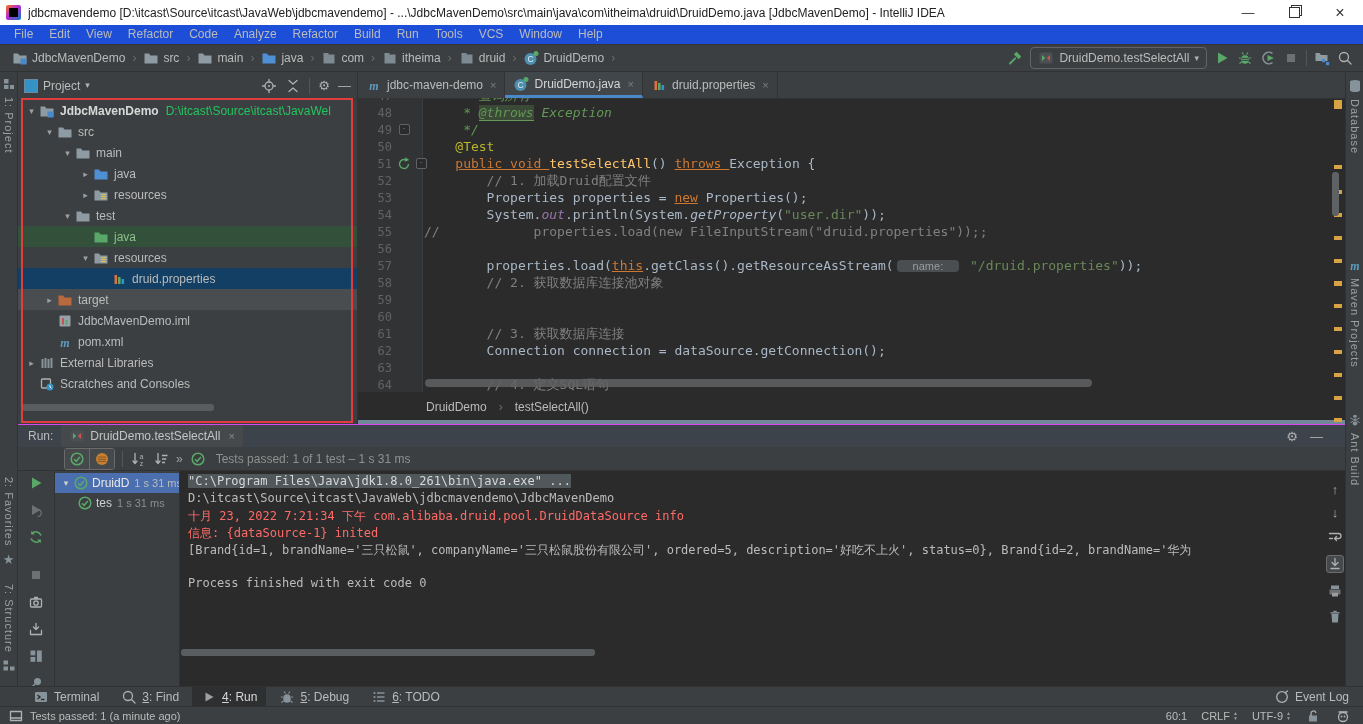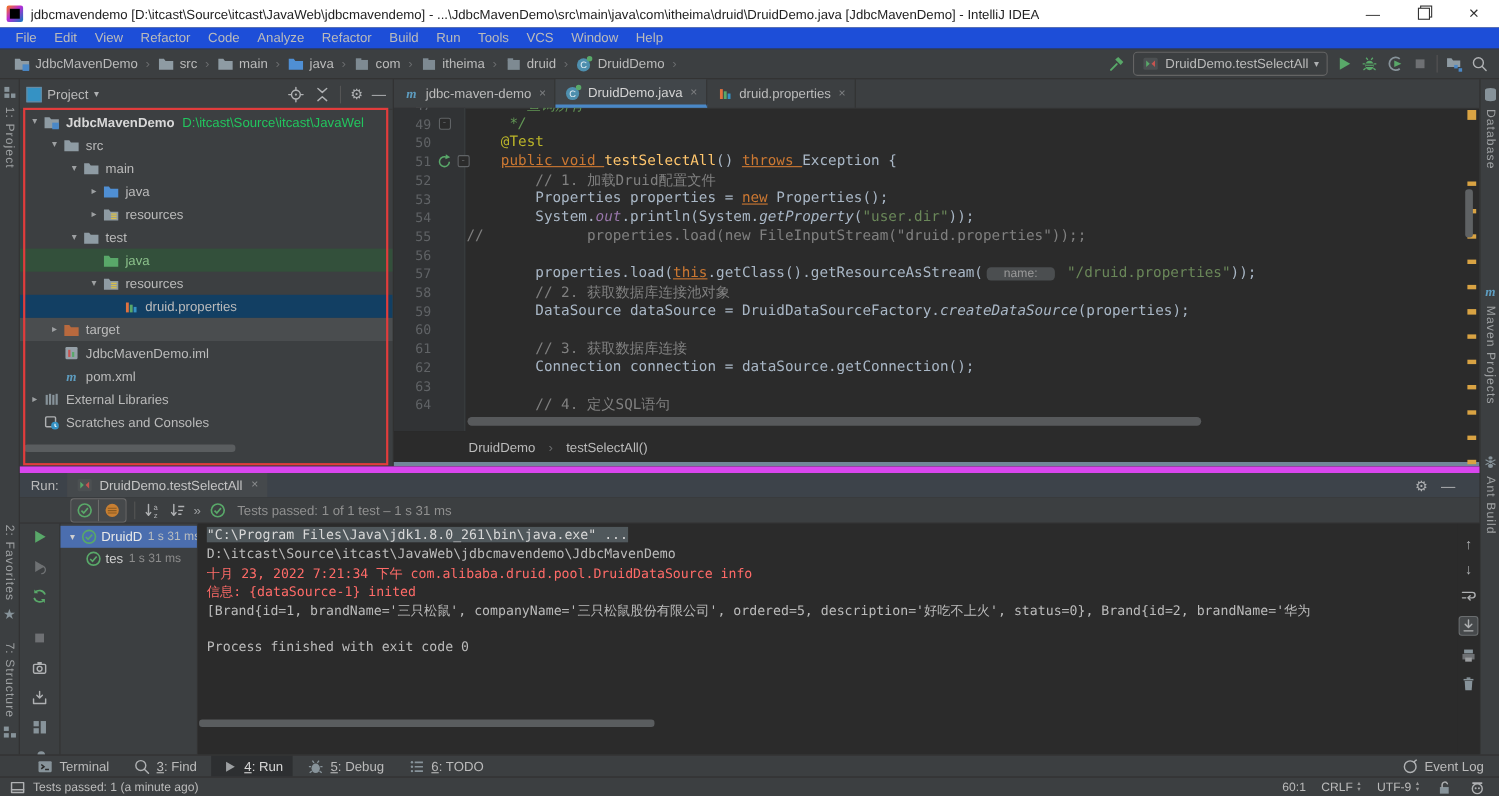--- a/index.html
+++ b/index.html
@@ -77,21 +77,21 @@
   #ehscroll{position:absolute;left:67px;top:281px;width:667px;height:8px;background:#5f6264;border-radius:4px;opacity:.85;z-index:4;}
   #edcrumb{position:absolute;left:68px;bottom:10px;display:flex;align-items:center;gap:9px;color:#bbb;}
   #edsplit{position:absolute;left:0;right:0;bottom:0;height:4px;background:#72879a;}
   #stripe{position:absolute;top:26px;right:0;width:14px;bottom:4px;}
   .smark{position:absolute;left:3px;width:8px;height:4px;background:#d9a343;}
   #sthumb{position:absolute;left:1px;top:74px;width:7px;height:44px;background:#5f6264;border-radius:3px;}
   
   #rightbar{position:absolute;right:0;top:72px;width:18px;height:614px;background:#3c3f41;border-left:1px solid #323232;box-sizing:border-box;}
   .rbgroup{position:absolute;left:0;width:17px;display:flex;flex-direction:column;align-items:center;gap:5px;}
   
-  #runpanel{position:absolute;left:18px;top:424px;width:1327px;height:262px;background:#2b2b2b;border-top:6px solid #d946ef;box-sizing:border-box;}
+  #runpanel{position:absolute;left:18px;top:424px;width:1327px;height:262px;background:#2b2b2b;border-top:1px solid #d946ef;box-sizing:border-box;}
   #runhead{position:absolute;left:0;top:0;right:0;height:22px;background:#3d434a;display:flex;align-items:center;}
   #runhead .rlabel{padding:0 8px 0 10px;color:#bbb;}
   .runtab{display:flex;align-items:center;gap:5px;background:#45494c;height:22px;padding:0 8px;color:#c4c4c4;}
   .runtab .x{color:#8a8c8e;font-size:11px;margin-left:3px;}
   #runhead .right{margin-left:auto;display:flex;align-items:center;gap:12px;padding-right:22px;}
   #runbar{position:absolute;left:0;top:22px;right:0;height:24px;background:#3c3f41;border-bottom:1px solid #323232;
           display:flex;align-items:center;gap:7px;padding-left:46px;box-sizing:border-box;}
   .togglebox{display:flex;border:1px solid #6b6b6b;border-radius:3px;overflow:hidden;}
   .togglebox .tg{width:24px;height:20px;display:flex;align-items:center;justify-content:center;background:#46494b;}
   .togglebox .tg+.tg{border-left:1px solid #6b6b6b;}
@@ -540,20 +540,25 @@
       </div>
     <div id="code">
       <div id="gutterbg"></div>
       <div id="codelines">
           <div class="cline clip">
             <span class="lnum">47</span>
             <span class="gut"></span>
             <span class="ct"><span class="sg-j">     * 查询所有</span></span>
           </div>
           <div class="cline">
+            <span class="lnum">48</span>
+            <span class="gut"></span>
+            <span class="ct"><span class="sg-j">     * </span><span class="sg-jt">@throws</span><span class="sg-j"> Exception</span></span>
+          </div>
+          <div class="cline">
             <span class="lnum">49</span>
             <span class="gut">
               <span class="ic">
                 <span class="foldb">-</span>
               </span>
             </span>
             <span class="ct"><span class="sg-j">     */</span></span>
           </div>
           <div class="cline">
             <span class="lnum">50</span>
@@ -606,21 +611,20 @@
             <span class="ct"><span class="sg-t">        properties.load(</span><span class="sg-k">this</span><span class="sg-t">.getClass().getResourceAsStream(</span><span class="sg-h">name:</span><span class="sg-s"> "/druid.properties"</span><span class="sg-t">));</span></span>
           </div>
           <div class="cline">
             <span class="lnum">58</span>
             <span class="gut"></span>
             <span class="ct"><span class="sg-c">        // 2. 获取数据库连接池对象</span></span>
           </div>
           <div class="cline">
             <span class="lnum">59</span>
             <span class="gut"></span>
-            <span class="ct"><span class="sg-t">        DataSource dataSource = DruidDataSourceFactory.</span><span class="sg-it">createDataSource</span><span class="sg-t">(properties);</span></span>
           </div>
           <div class="cline">
             <span class="lnum">60</span>
             <span class="gut"></span>
             <span class="ct"></span>
           </div>
           <div class="cline">
             <span class="lnum">61</span>
             <span class="gut"></span>
             <span class="ct"><span class="sg-c">        // 3. 获取数据库连接</span></span>

